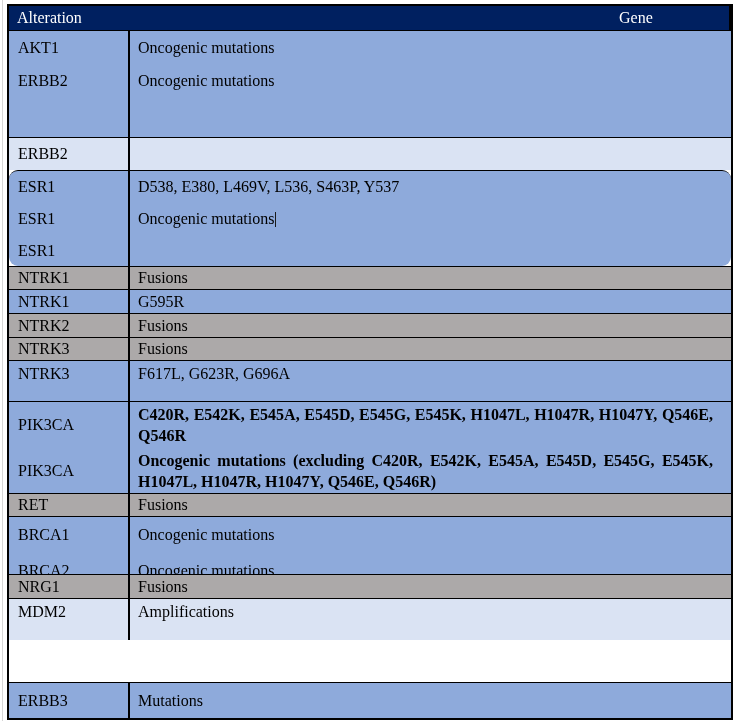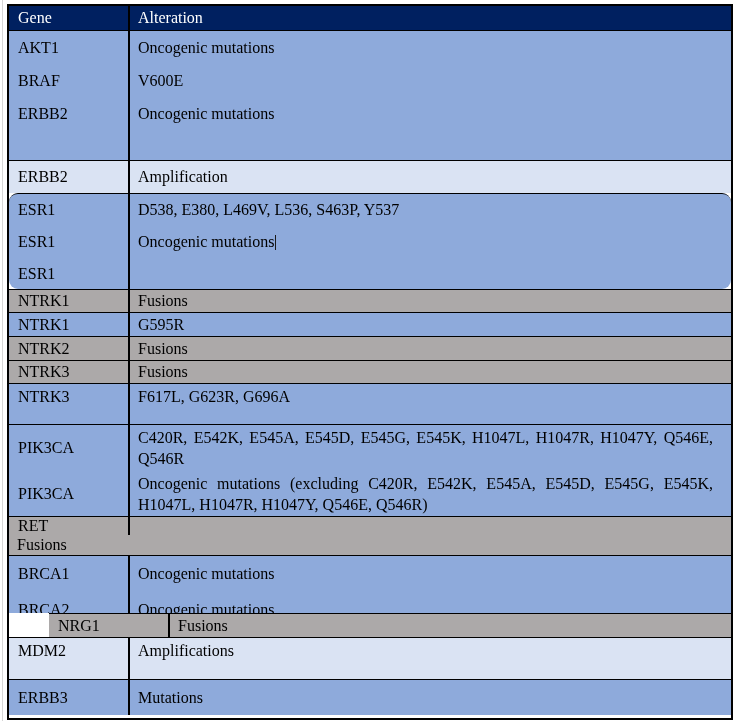--- a/index.html
+++ b/index.html
@@ -21,66 +21,61 @@
   .col-g{width:121px;flex:none;border-right:2px solid var(--border,#000);}
   .col-a{flex:1;min-width:0;}
   .line{display:flex;align-items:center;box-sizing:border-box;flex:none;white-space:nowrap;}
   .col-g .line{padding-left:9px;}
   .col-a .line{padding-left:8px;padding-right:10px;}
   .fill{flex:1;}
   .lh33{height:33px;} .lh32{height:32px;} .lh36{height:36px;}
   .lh46{height:46px;} .lh26{height:26px;}
   .topline{align-items:flex-start;padding-top:4px;}
   .para{display:block;box-sizing:border-box;height:46px;line-height:21px;
-        padding:2px 18px 0 8px;text-align:justify;white-space:normal;flex:none;}
+        padding:2px 18px 0 8px;text-align:justify;white-space:normal;flex:none;font-weight:bold;}
   .header .line{height:24px;}
   .bg-blue{background:var(--row_blue,#8EAADB);}
   .bg-light{background:var(--row_light,#DAE3F3);}
   .bg-gray{background:var(--row_gray,#ACA9A9);}
-  .hH{height:24px;} .h0{height:130px;} .h1{height:33px;} .h2{height:96px;border-radius:9px;}
+  .hH{height:24px;} .h0{height:107px;} .h1{height:33px;} .h2{height:96px;border-radius:9px;}
   .h3{height:23px;} .h4{height:24px;} .h5{height:24px;} .h6{height:23px;}
-  .h7{height:41px;} .h8{height:92px;} .h9{height:39px;flex-direction:column;} .h10{height:58px;}
-  .h11{height:24px;margin-left:40px;} .h12{height:42px;justify-content:space-between;} .h13{height:36px;}
+  .h7{height:41px;} .h8{height:92px;} .h9{height:23px;} .h10{height:58px;}
+  .h11{height:24px;} .h12{height:42px;justify-content:space-between;} .h13{height:36px;margin-top:42px;}
   .caret{display:inline-block;width:1px;height:15px;background:#1a1a1a;margin-left:1px;vertical-align:-2px;}
 </style>
 </head>
 <body>
 
 <div class="page-edge"></div>
 
 <div class="tbl">
 
   <div class="blk header hH">
+    <div class="col col-a">
+      <div class="line fill">Alteration</div>
+    </div>
     <div class="col col-g">
       <div class="line fill">Gene</div>
-    </div>
-    <div class="col col-a">
-      <div class="line fill">Alteration</div>
     </div>
   </div>
 
   <div class="blk bg-blue h0">
     <div class="col col-g">
       <div class="line lh33">AKT1</div>
-      <div class="line lh33">BRAF</div>
       <div class="line lh33">ERBB2</div>
     </div>
     <div class="col col-a">
       <div class="line lh33">Oncogenic mutations</div>
-      <div class="line lh33">V600E</div>
       <div class="line lh33">Oncogenic mutations</div>
     </div>
   </div>
 
   <div class="blk bg-light h1">
     <div class="col col-g">
       <div class="line fill">ERBB2</div>
-    </div>
-    <div class="col col-a">
-      <div class="line fill">Amplification</div>
     </div>
   </div>
 
   <div class="blk bg-blue h2">
     <div class="col col-g">
       <div class="line lh32">ESR1</div>
       <div class="line lh32">ESR1</div>
       <div class="line lh32">ESR1</div>
     </div>
     <div class="col col-a">

